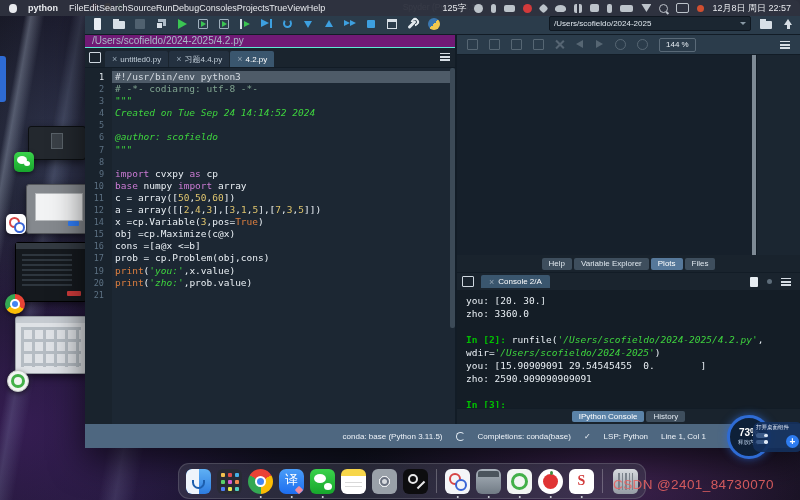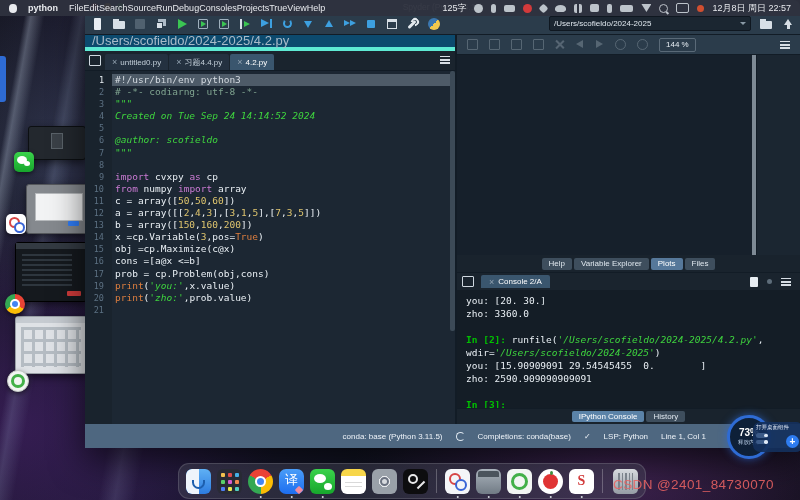--- a/index.html
+++ b/index.html
@@ -104,21 +104,21 @@
   .tbi-maximize-pane::after{left:1px;right:1px;top:1px;height:3px;background:#d7dfe6}
   .tbi-preferences-wrench::before{left:0;top:5px;width:10px;height:3px;background:#e3e9ee;border-radius:2px;transform:rotate(-45deg)}
   .tbi-preferences-wrench::after{right:0;top:0;width:4px;height:4px;border:2px solid #e3e9ee;border-radius:50%;border-left-color:transparent;transform:rotate(-45deg)}
   .tbi-python-env::before{inset:0;border-radius:50%;background:linear-gradient(135deg,#3a77b0 50%,#f2c94c 50%)}
   .pathbox{margin-left:auto;width:192px;height:13px;background:#1b2631;border:1px solid #0f1720;color:#dfe7ee;
     font-size:8px;line-height:13px;padding:0 4px;border-radius:2px;white-space:nowrap;overflow:hidden;display:flex;align-items:center}
   .path-caret{margin-left:auto;border-top:3px solid #8a99a6;border-left:3px solid transparent;border-right:3px solid transparent;width:0;height:0}
   
   .main{flex:1;display:flex;min-height:0}
   .editor-pane{width:370px;flex:none;display:flex;flex-direction:column;border-right:2px solid #121c26;min-width:0}
-  .breadcrumb{height:12px;background:#0c4a6e;color:#a9bac8;font-size:13px;line-height:12px;padding:0 7px;border-bottom:4px solid #5eead4;flex:none;white-space:nowrap}
+  .breadcrumb{height:12px;background:#701a75;color:#a9bac8;font-size:10px;line-height:12px;padding:0 7px;border-bottom:1px solid #5eead4;flex:none;white-space:nowrap}
   .etabs{height:19px;background:#1a242e;display:flex;align-items:flex-end;padding-left:20px;position:relative;border-bottom:1px solid #121c26;flex:none}
   .browse-ic{position:absolute;left:4px;top:4px;width:10px;height:9px;border:1.5px solid #cfd8e0;border-radius:1px}
   .etab{height:16px;display:flex;align-items:center;gap:3px;padding:0 7px;font-size:8px;color:#c3cfd9;background:#243140;margin-right:1px;border-radius:2px 2px 0 0;white-space:nowrap}
   .etab.active{background:#3a566e;color:#fff}
   .tclose{font-size:9px;color:#93a3b1;line-height:8px}
   .burger{width:10px;height:8px;background:linear-gradient(180deg,#d7dee5 0 1.5px,transparent 1.5px 3.2px,#d7dee5 3.2px 4.7px,transparent 4.7px 6.4px,#d7dee5 6.4px 8px)}
   .etabs .burger{position:absolute;right:5px;top:5px}
   .codewrap{flex:1;position:relative;background:#1c2733;overflow:hidden;padding-top:3px}
   .codewrap::before{content:"";position:absolute;left:0;top:0;bottom:0;width:27px;background:#19232d}
   .vslider{position:absolute;right:0;top:0;width:5px;height:260px;background:#3c4a57;border-radius:2px}
@@ -351,24 +351,23 @@
         <div>
             <div class="crow current"><span class="ln">1</span><span class="ctext"><span class="tok-sheb">#!/usr/bin/env python3</span></span></div>
             <div class="crow"><span class="ln">2</span><span class="ctext"><span class="tok-com"># -*- codiarng: utf-8 -*-</span></span></div>
             <div class="crow"><span class="ln">3</span><span class="ctext"><span class="tok-str">"""</span></span></div>
             <div class="crow"><span class="ln">4</span><span class="ctext"><span class="tok-str">Created on Tue Sep 24 14:14:52 2024</span></span></div>
             <div class="crow"><span class="ln">5</span><span class="ctext"></span></div>
             <div class="crow"><span class="ln">6</span><span class="ctext"><span class="tok-str">@author: scofieldo</span></span></div>
             <div class="crow"><span class="ln">7</span><span class="ctext"><span class="tok-str">"""</span></span></div>
             <div class="crow"><span class="ln">8</span><span class="ctext"></span></div>
             <div class="crow"><span class="ln">9</span><span class="ctext"><span class="tok-kw">import</span><span class="tok-pl"> cvxpy </span><span class="tok-kw">as</span><span class="tok-pl"> cp</span></span></div>
-            <div class="crow"><span class="ln">10</span><span class="ctext"><span class="tok-kw">from</span><span class="tok-pl"> numpy </span><span class="tok-kw">import</span><span class="tok-pl"> array</span></span></div>
+            <div class="crow"><span class="ln">10</span><span class="ctext"><span class="tok-kw">base</span><span class="tok-pl"> numpy </span><span class="tok-kw">import</span><span class="tok-pl"> array</span></span></div>
             <div class="crow"><span class="ln">11</span><span class="ctext"><span class="tok-pl">c = array([</span><span class="tok-num">50</span><span class="tok-pl">,</span><span class="tok-num">50</span><span class="tok-pl">,</span><span class="tok-num">60</span><span class="tok-pl">])</span></span></div>
             <div class="crow"><span class="ln">12</span><span class="ctext"><span class="tok-pl">a = array([[</span><span class="tok-num">2</span><span class="tok-pl">,</span><span class="tok-num">4</span><span class="tok-pl">,</span><span class="tok-num">3</span><span class="tok-pl">],[</span><span class="tok-num">3</span><span class="tok-pl">,</span><span class="tok-num">1</span><span class="tok-pl">,</span><span class="tok-num">5</span><span class="tok-pl">],[</span><span class="tok-num">7</span><span class="tok-pl">,</span><span class="tok-num">3</span><span class="tok-pl">,</span><span class="tok-num">5</span><span class="tok-pl">]])</span></span></div>
-            <div class="crow"><span class="ln">13</span><span class="ctext"><span class="tok-pl">b = array([</span><span class="tok-num">150</span><span class="tok-pl">,</span><span class="tok-num">160</span><span class="tok-pl">,</span><span class="tok-num">200</span><span class="tok-pl">])</span></span></div>
             <div class="crow"><span class="ln">14</span><span class="ctext"><span class="tok-pl">x =cp.Variable(</span><span class="tok-num">3</span><span class="tok-pl">,pos=</span><span class="tok-bi">True</span><span class="tok-pl">)</span></span></div>
             <div class="crow"><span class="ln">15</span><span class="ctext"><span class="tok-pl">obj =cp.Maximize(c@x)</span></span></div>
             <div class="crow"><span class="ln">16</span><span class="ctext"><span class="tok-pl">cons =[a@x &lt;=b]</span></span></div>
             <div class="crow"><span class="ln">17</span><span class="ctext"><span class="tok-pl">prob = cp.Problem(obj,cons)</span></span></div>
             <div class="crow"><span class="ln">19</span><span class="ctext"><span class="tok-bi">print</span><span class="tok-pl">(</span><span class="tok-str">'you:'</span><span class="tok-pl">,x.value)</span></span></div>
             <div class="crow"><span class="ln">20</span><span class="ctext"><span class="tok-bi">print</span><span class="tok-pl">(</span><span class="tok-str">'zho:'</span><span class="tok-pl">,prob.value)</span></span></div>
             <div class="crow"><span class="ln">21</span><span class="ctext"></span></div>
           </div>
         <div class="vslider"></div>
       </div>

